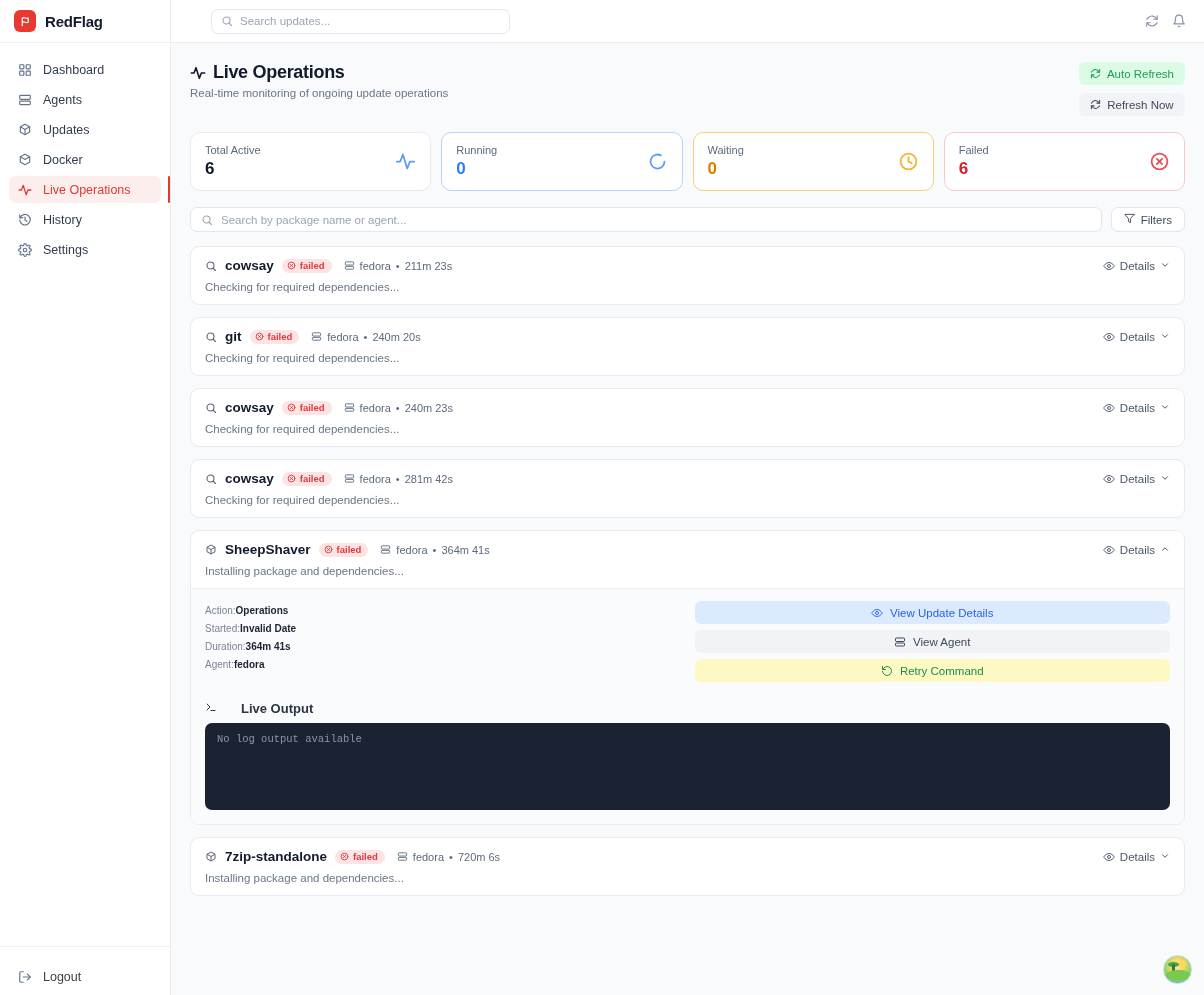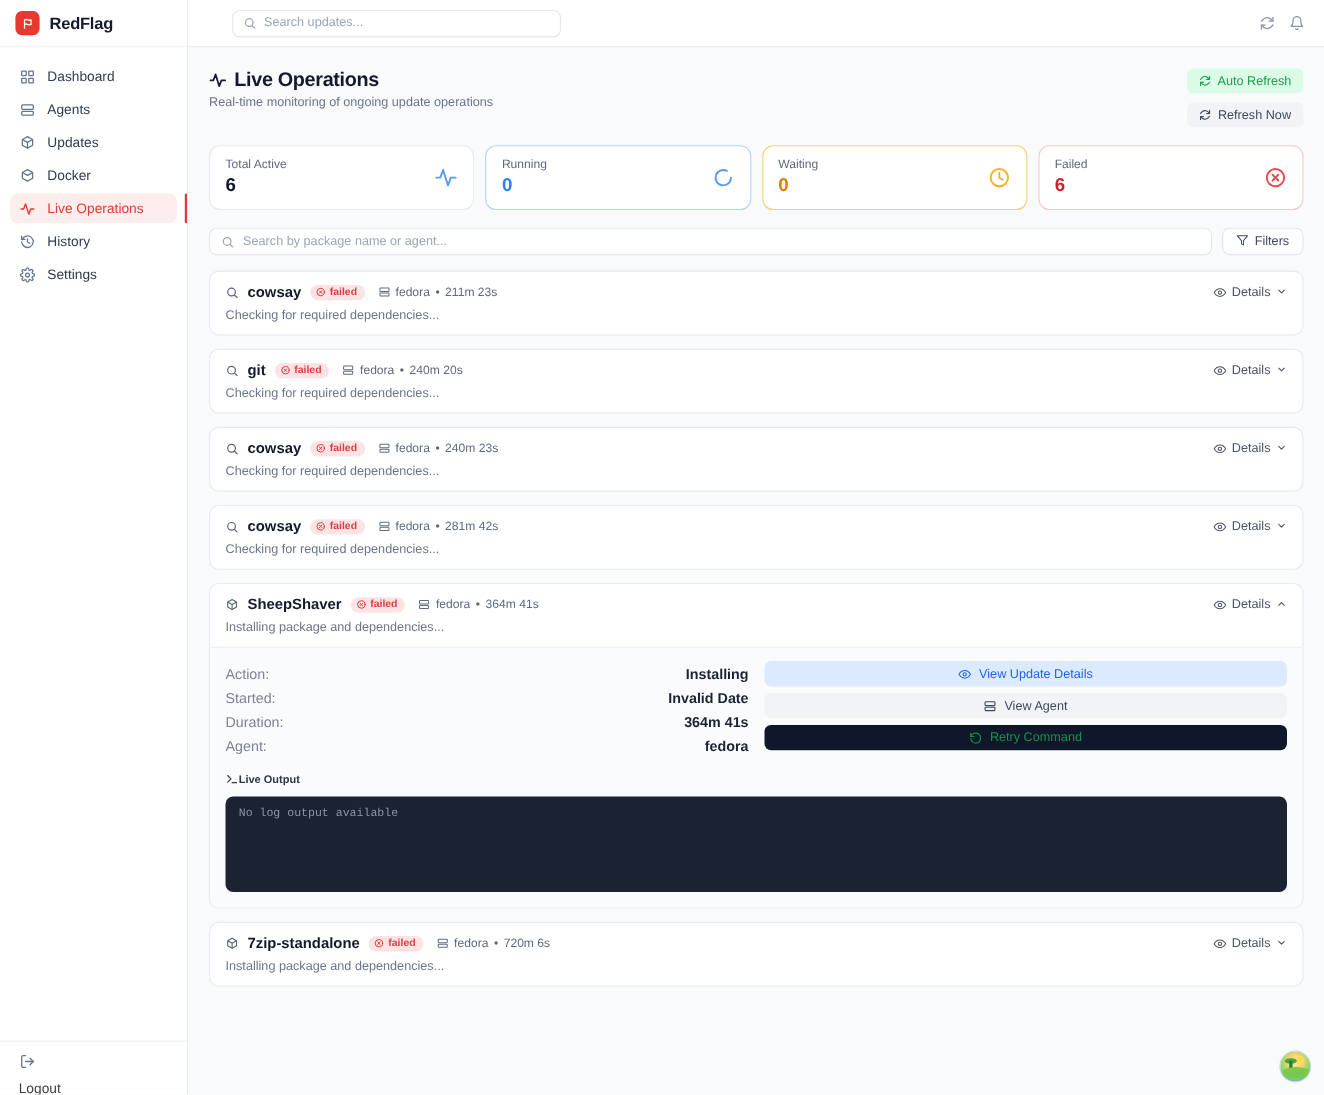--- a/index.html
+++ b/index.html
@@ -52,23 +52,23 @@
     width: 2.5px; height: 27px; background: #e03a33;
     border-radius: 2px;
   }
   .nav-gap { height: 3px; }
 
   .sidebar-footer {
     border-top: 1px solid #eef0f4;
     padding: 11px 9px;
   }
   .logout {
-    display: flex; align-items: flex-start; gap: 11px;
+    display: flex; align-items: flex-end; gap: 11px;
     height: 26px; padding: 0 8px; border-radius: 7px;
-    font-size: 12.5px; color: #404040; cursor: pointer; flex-direction: column;
+    font-size: 12.5px; color: #404040; cursor: pointer;
   }
   .logout .ico { width: 15px; height: 15px; color: #64748b; display:flex; align-items:center; justify-content:center;}
 
   
   .main { flex: 1 1 auto; display: flex; flex-direction: column; height: 995px; background: #f8fafc; }
 
   .topbar {
     height: 43px; background: #ffffff;
     border-bottom: 1px solid #e8ebf0;
     display: flex; align-items: center;
@@ -170,36 +170,36 @@
     margin-left: auto; display: flex; gap: 5px;
     font-size: 11.5px; color: #4a5567; cursor: pointer;
   }
   .op-details-btn .ico { display: flex; }
 
   
   .op-expand { border-top: 1px solid #edf0f4; background: #fafbfc; padding: 12px 14px 14px 14px; }
   .expand-cols { display: flex; gap: 14px; }
   .col { flex: 1 1 0; }
   .col-title { font-size: 11.5px; font-weight: bold; color: #2b3545; margin-bottom: 6px; }
-  .kv { display: flex; justify-content: space-between; font-size: 13px; padding: 3.5px 0; }
+  .kv { display: flex; justify-content: flex-start; font-size: 10px; padding: 3.5px 0; }
   .kv .k { color: #7b8595; }
   .kv .v { color: #1b2433; font-weight: bold; }
   .qa-btn {
     height: 23px; border-radius: 6px; display: flex;
     align-items: center; justify-content: center; gap: 7px;
     font-size: 11.5px; margin-bottom: 6px; cursor: pointer; text-align: center;
   }
   .qa-blue { background: #dbeafe; color: #2563eb; }
   .qa-gray { background: #f1f3f7; color: #3f4a5c; }
-  .qa-green { background: #0f172a; color: #17914b; }
+  .qa-green { background: #fef9c3; color: #17914b; }
   .qa-btn .ico { display: flex; }
 
   .live-out-label {
-    display: flex; align-items: center; gap: 0;
-    font-size: 10px; font-weight: bold; color: #2b3545;
+    display: flex; align-items: center; gap: 24px;
+    font-size: 13px; font-weight: bold; color: #2b3545;
     margin-top: 13px; margin-bottom: 7px;
   }
   .terminal {
     background: #1b2333; border-radius: 7px; height: 87px;
     padding: 10px 12px; color: #8b94a6;
     font-family: "Liberation Mono", monospace; font-size: 10.5px;
   }
 
   .corner-badge {
     position: absolute; right: 12px; bottom: 11px;
@@ -719,21 +719,21 @@
               </span>
             </div>
             <div class="op-desc">Installing package and dependencies...</div>
           </div>
 
           <div class="op-expand">
             <div class="expand-cols">
               <div class="col">
                 <div class="kv">
                   <span class="k">Action:</span>
-                  <span class="v">Installing</span>
+                  <span class="v">Operations</span>
                 </div>
                 <div class="kv">
                   <span class="k">Started:</span>
                   <span class="v">Invalid Date</span>
                 </div>
                 <div class="kv">
                   <span class="k">Duration:</span>
                   <span class="v">364m 41s</span>
                 </div>
                 <div class="kv">

